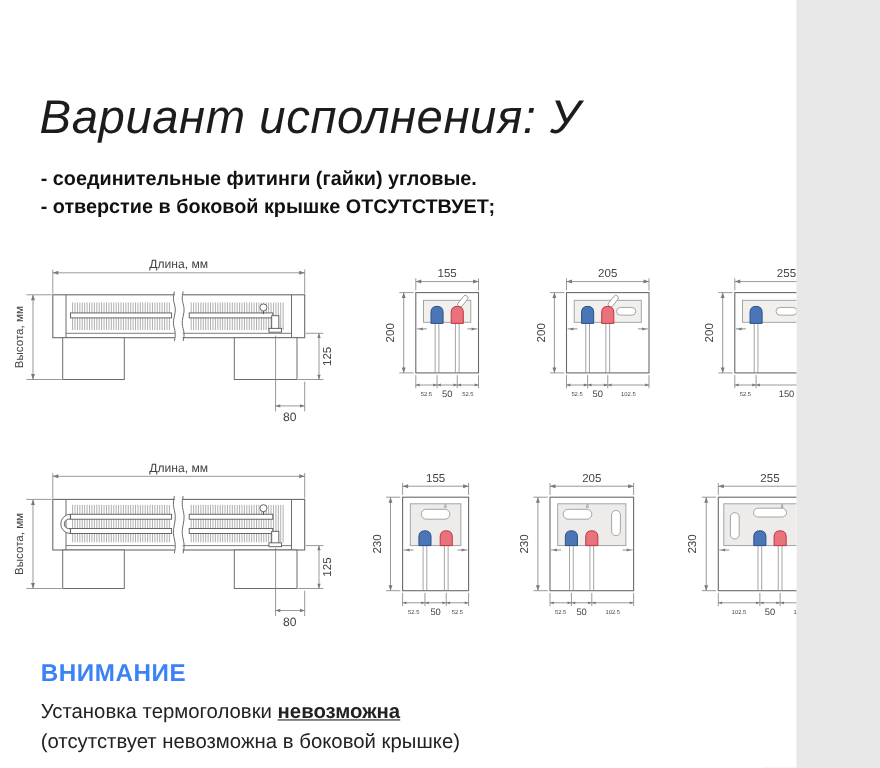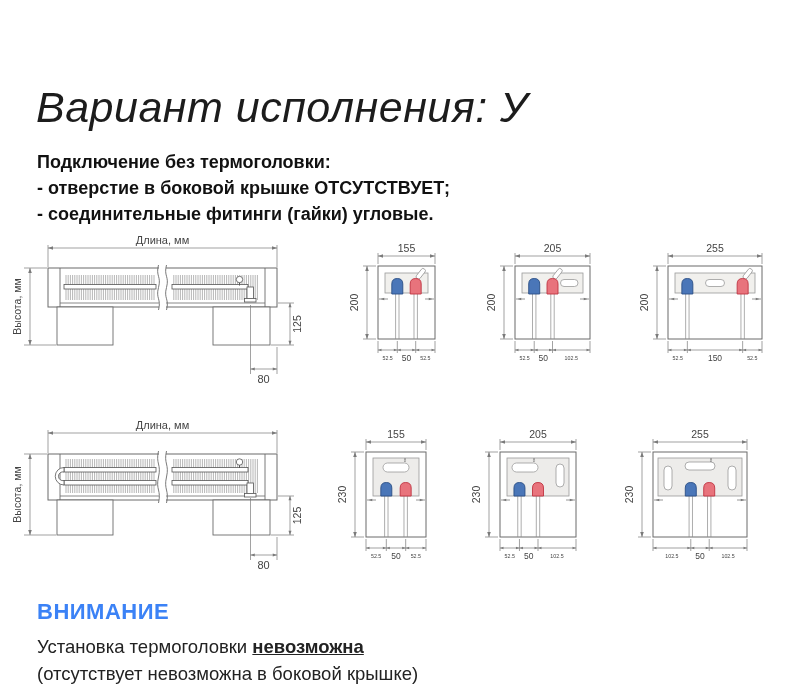--- a/index.html
+++ b/index.html
@@ -1,37 +1,36 @@
 <!DOCTYPE html>
 <html><head>
 <meta charset="utf-8">
 <style>
   html,body{margin:0;padding:0;background:#e8e8e8;}
-  .page{position:relative;width:800px;height:698px;background:#ffffff;overflow:hidden;
+  .page{position:relative;width:724px;height:698px;background:#ffffff;overflow:hidden;
         font-family:"Liberation Sans",sans-serif;color:#1a1a1a;}
   .abs{position:absolute;}
   .title{left:36px;top:54px;font-size:43px;font-style:italic;font-weight:400;
          letter-spacing:0.5px;color:#1c1c1c;white-space:nowrap;}
   .intro{left:37px;top:149px;font-size:18px;font-weight:bold;line-height:26px;color:#111;}
   .warn-head{left:37px;top:599px;font-size:22px;font-weight:bold;letter-spacing:0.5px;}
   .note{left:37px;top:633px;font-size:18.5px;line-height:27px;color:#222;}
   .note b{font-weight:bold;text-decoration:underline;}
   svg{display:block;}
 </style>
 </head>
 <body>
 
 <div class="page">
 
   <h1 class="abs title">Вариант исполнения: У</h1>
 
   <div class="abs intro">
-    <div>Подключение без термоголовки:</div>
+    <div>- соединительные фитинги (гайки) угловые.</div>
     <div>- отверстие в боковой крышке ОТСУТСТВУЕТ;</div>
-    <div>- соединительные фитинги (гайки) угловые.</div>
   </div>
 
   <div id="d-sv0" class="abs" style="left:10px;top:232px">
       <svg width="322" height="166" viewBox="0 0 322 166" style="font-family:'Liberation Sans',sans-serif">
         <line x1="38" y1="35" x2="38" y2="13" stroke="#7a7a7a" stroke-width="0.7"></line>
         <line x1="267" y1="35" x2="267" y2="13" stroke="#7a7a7a" stroke-width="0.7"></line>
         <line x1="38" y1="16" x2="267" y2="16" stroke="#7a7a7a" stroke-width="0.7"></line>
         <polygon points="38,16 43,14.2 43,17.8" fill="#7a7a7a"></polygon>
         <polygon points="267,16 262,14.2 262,17.8" fill="#7a7a7a"></polygon>
         <text x="152.5" y="12" font-size="11" fill="#444" text-anchor="middle">Длина, мм</text>

